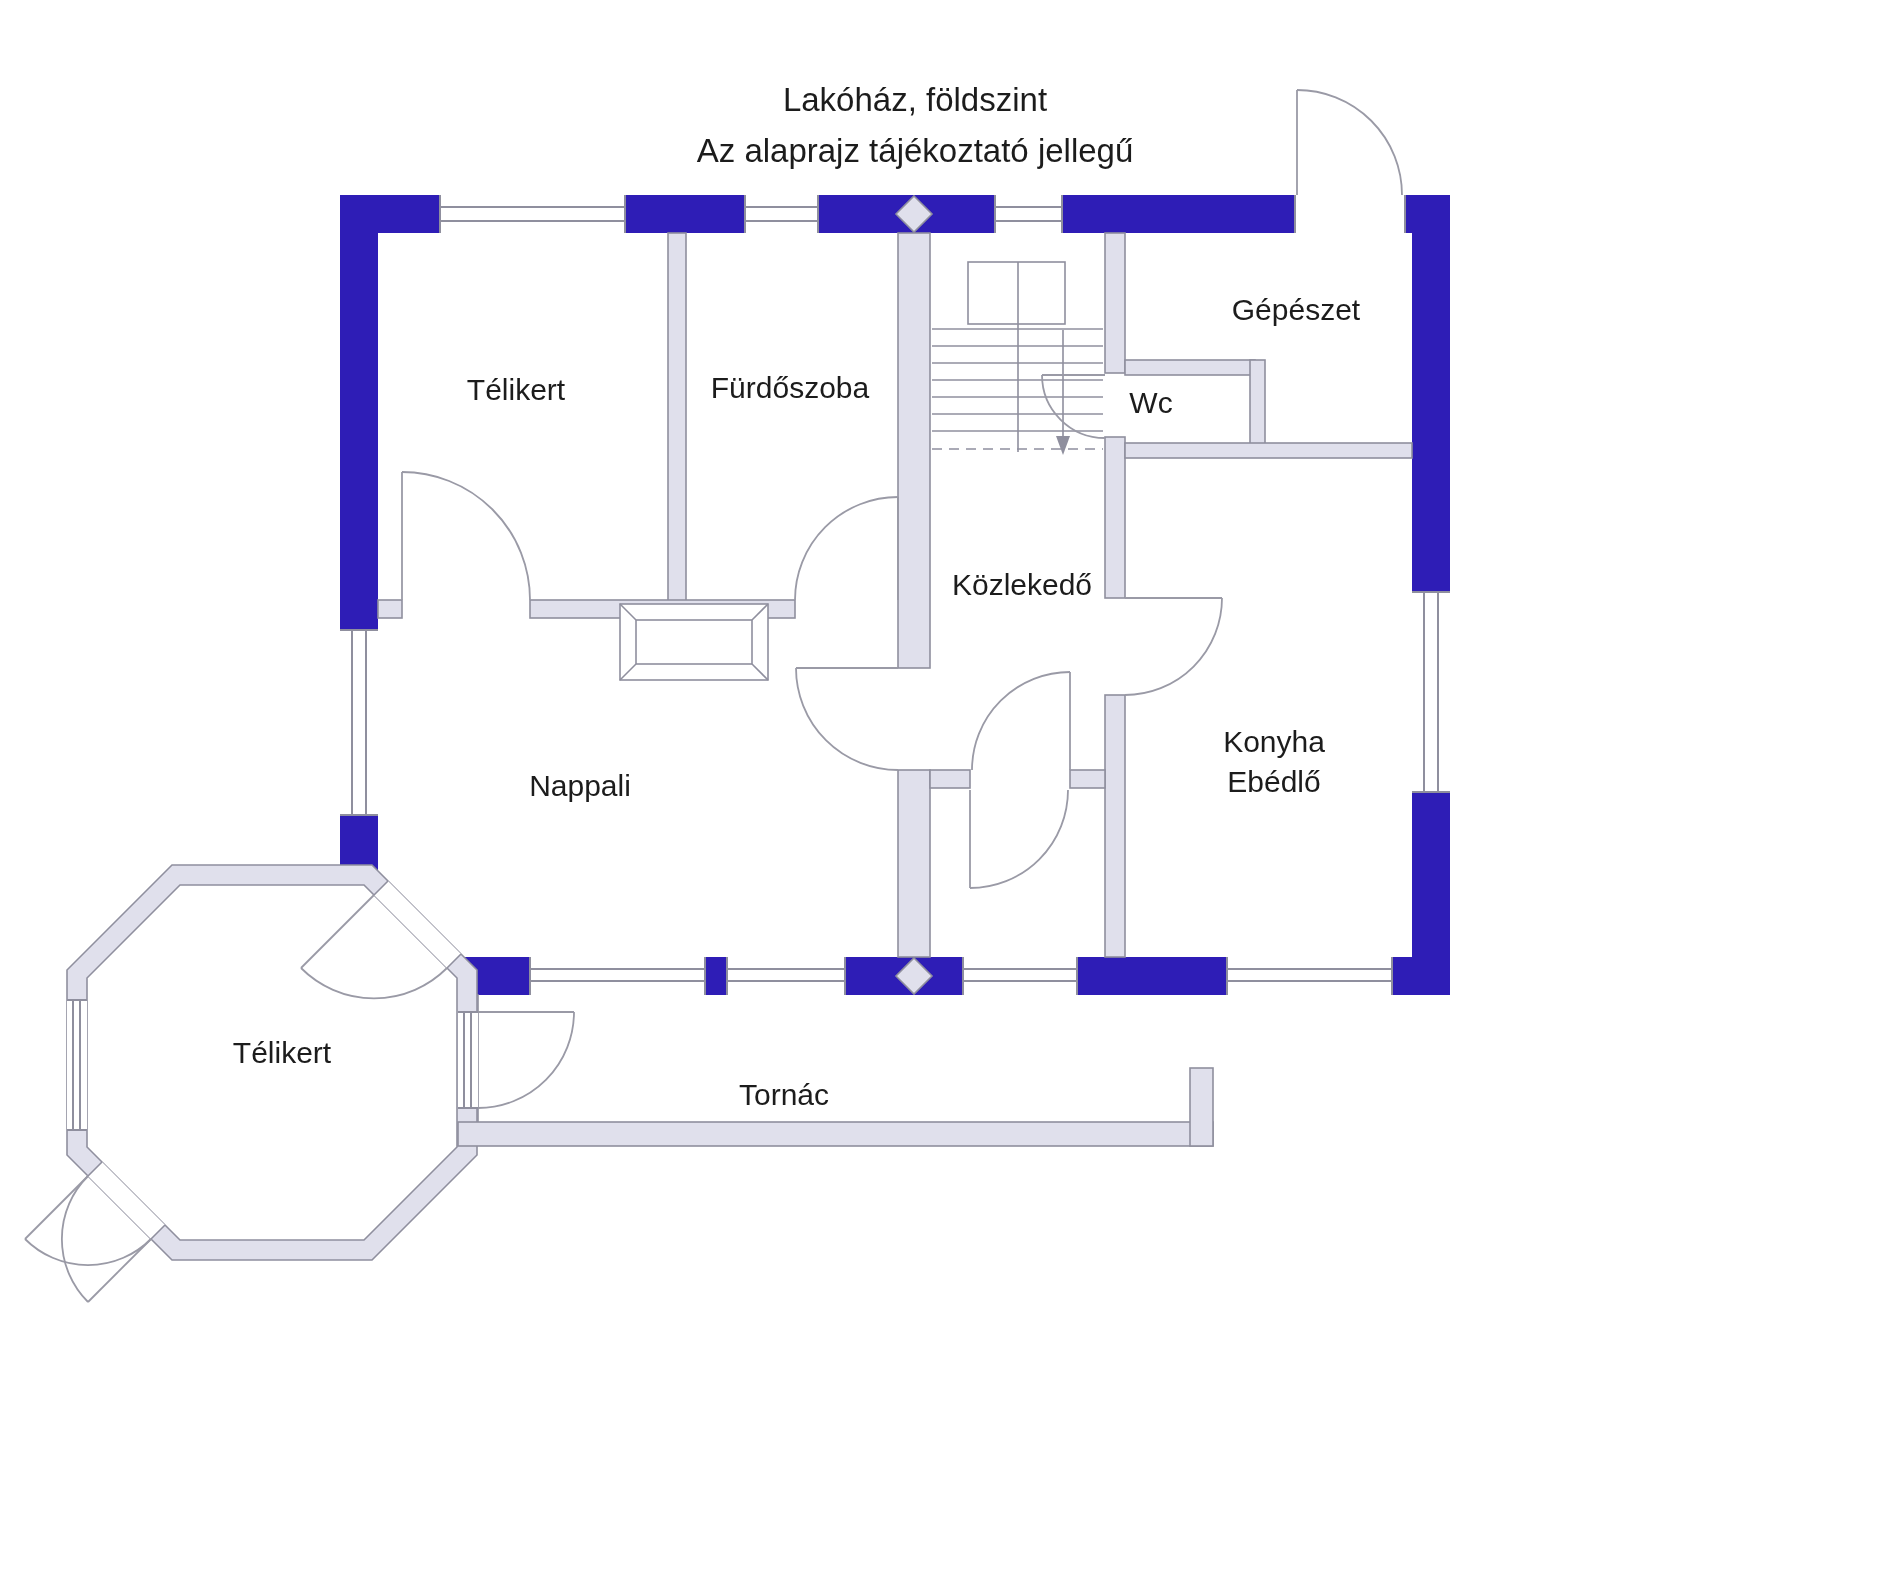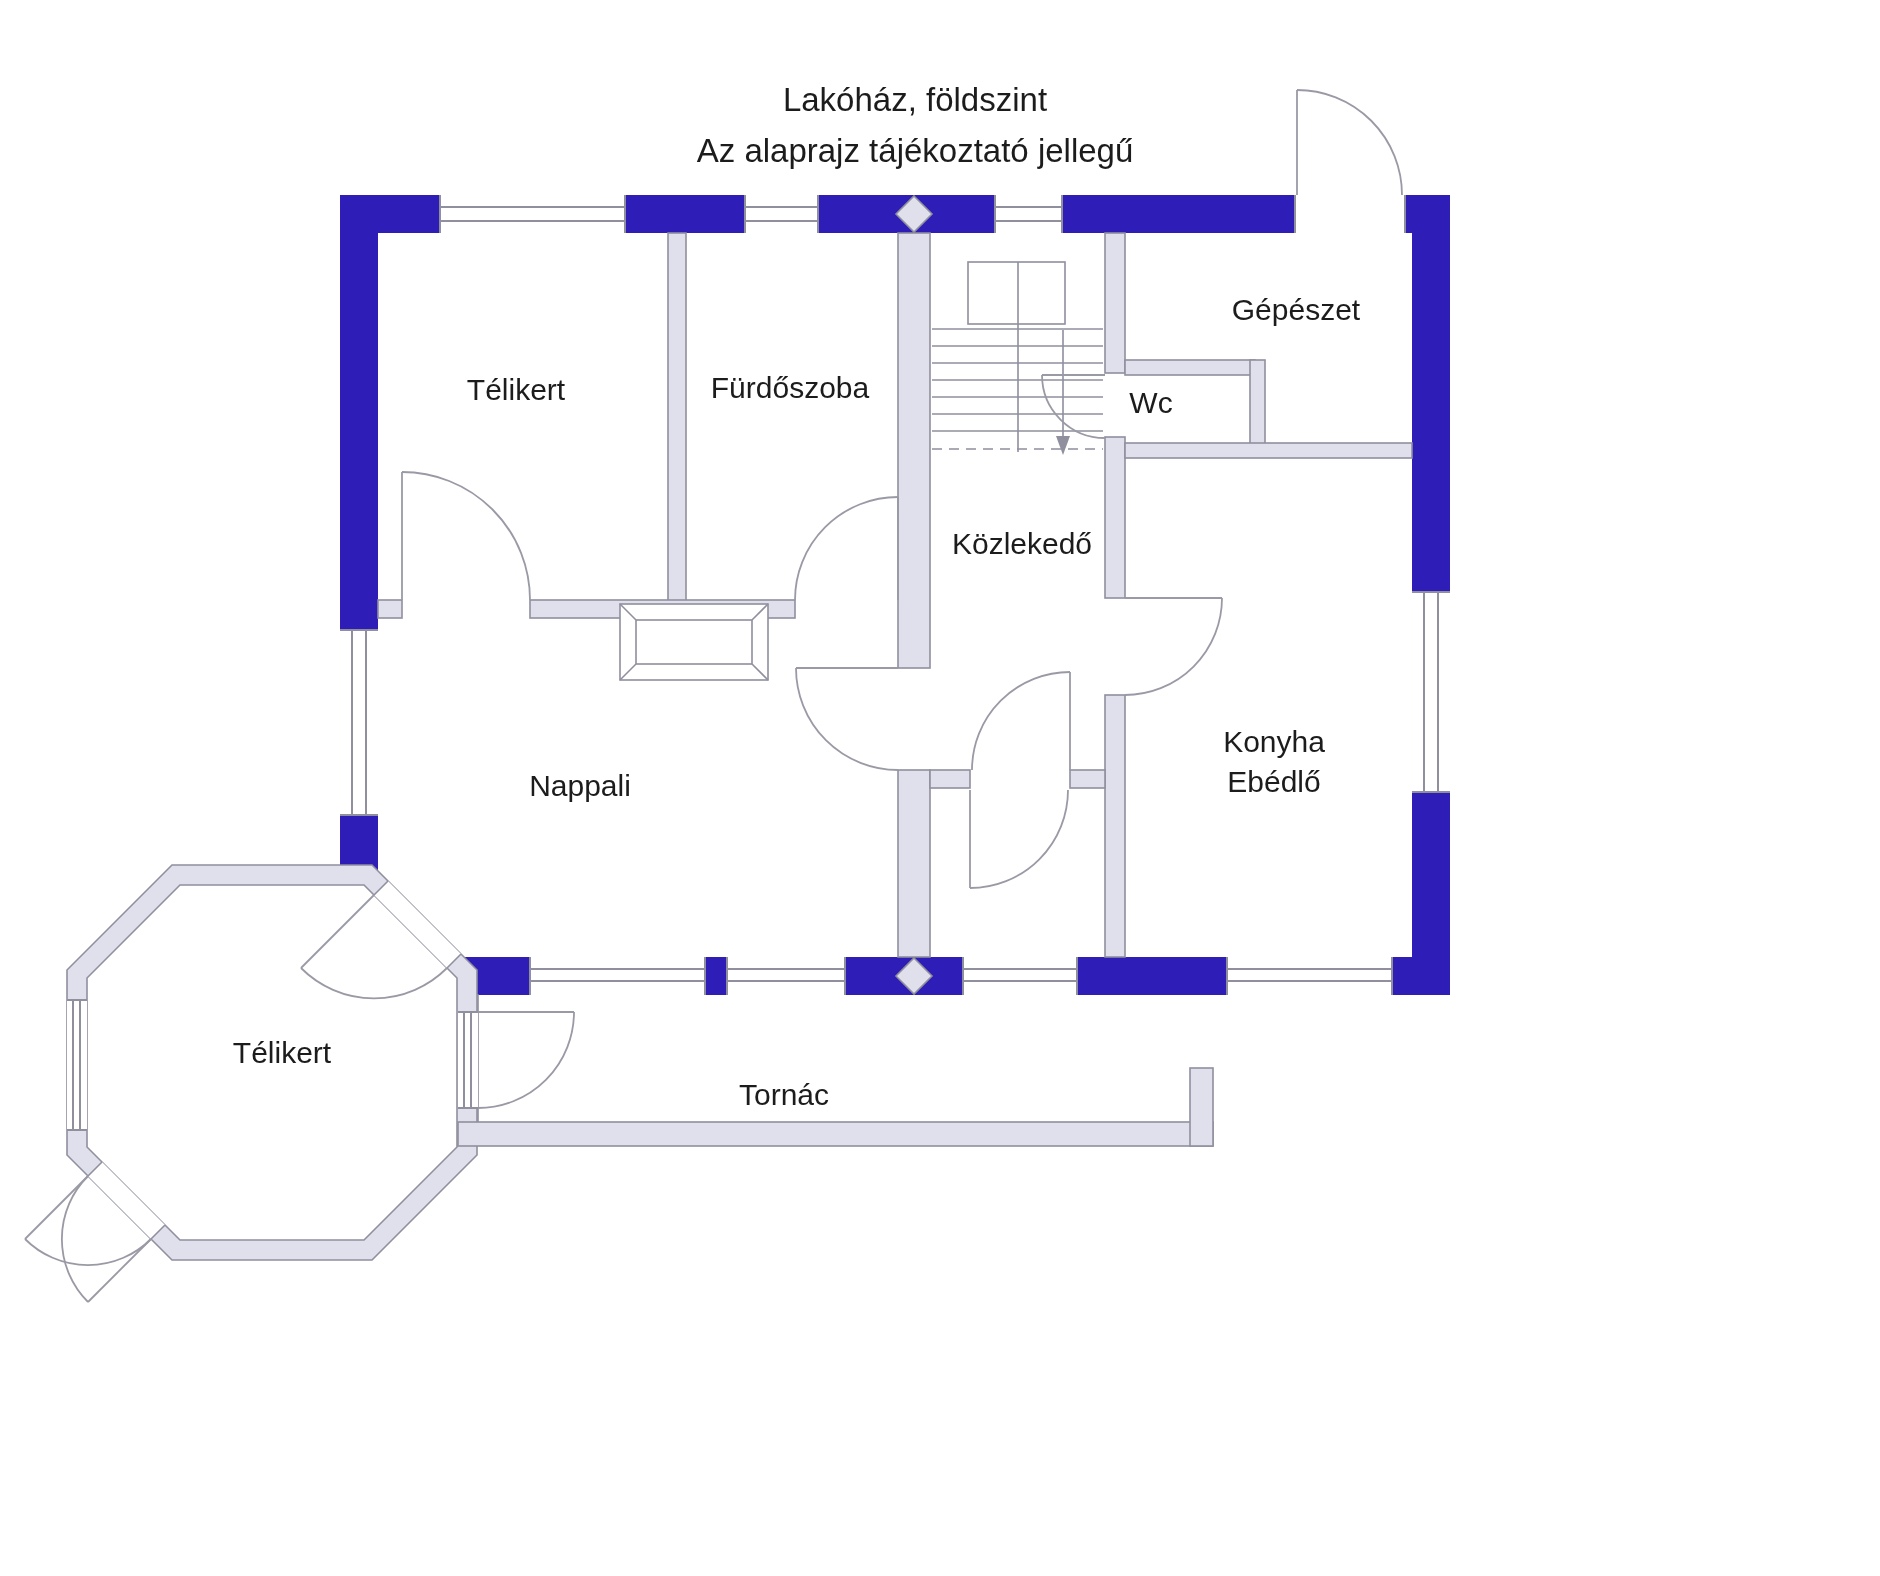--- a/index.html
+++ b/index.html
@@ -246,21 +246,21 @@
 
   <div class="title">
     <div>Lakóház, földszint</div>
     <div>Az alaprajz tájékoztató jellegű</div>
   </div>
 
   <div class="room-label" style="left:516px;top:390px;">Télikert</div>
   <div class="room-label" style="left:790px;top:388px;">Fürdőszoba</div>
   <div class="room-label" style="left:1296px;top:310px;">Gépészet</div>
   <div class="room-label" style="left:1151px;top:403px;">Wc</div>
-  <div class="room-label" style="left:1022px;top:544px;">Közlekedő</div>
+  <div class="room-label" style="left:1022px;top:585px;">Közlekedő</div>
   <div class="room-label" style="left:580px;top:786px;">Nappali</div>
   <div class="room-label" style="left:1274px;top:762px;">
     <div>Konyha</div>
     <div>Ebédlő</div>
   </div>
   <div class="room-label" style="left:268px;top:1053px;margin-left:14px;">Télikert</div>
   <div class="room-label" style="left:784px;top:1068px;margin-top:27px;">Tornác</div>
 
 </div>
 

